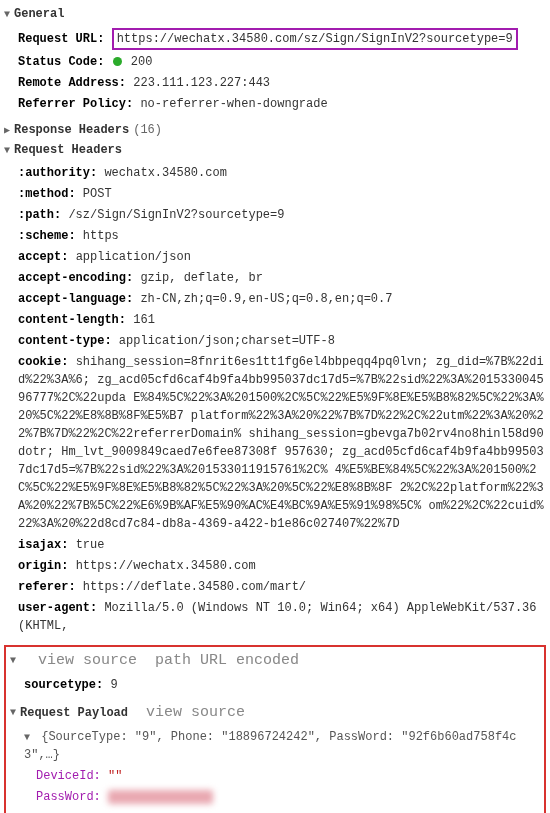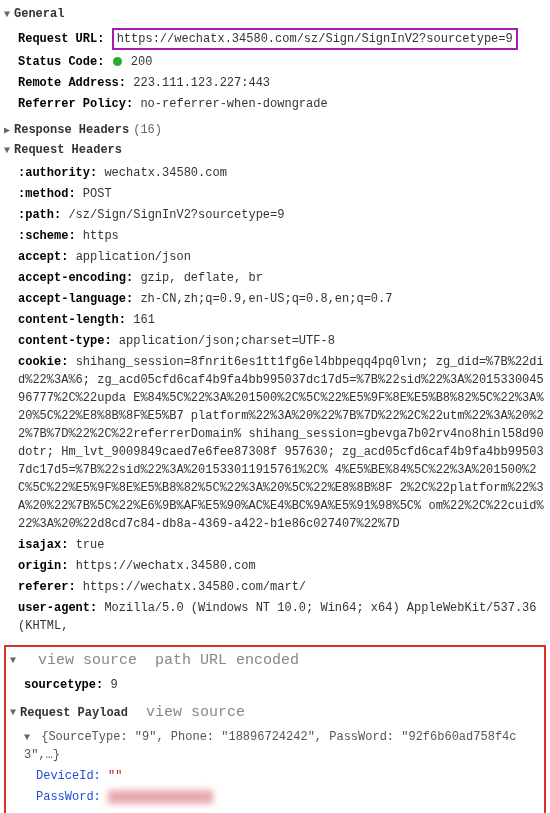--- a/index.html
+++ b/index.html
@@ -80,21 +80,21 @@
     .payload-obj {
       padding-left: 12px;
     }
     .payload-arrow {
       color: #666;
       font-size: 10px;
       display: inline-block;
       width: 10px;
     }
     .payload-key {
-      color: #1d4ed8;
+      color: #a21caf;
     }
     .payload-str {
       color: #c02020;
     }
     .payload-summary {
       color: #555;
     }
     .blurred {
       filter: blur(3px);
       background: #e9a8b1;
@@ -146,21 +146,21 @@
   <div class="row"><span class="key">:path:</span> <span class="value">/sz/Sign/SignInV2?sourcetype=9</span></div>
   <div class="row"><span class="key">:scheme:</span> <span class="value">https</span></div>
   <div class="row"><span class="key">accept:</span> <span class="value">application/json</span></div>
   <div class="row"><span class="key">accept-encoding:</span> <span class="value">gzip, deflate, br</span></div>
   <div class="row"><span class="key">accept-language:</span> <span class="value">zh-CN,zh;q=0.9,en-US;q=0.8,en;q=0.7</span></div>
   <div class="row"><span class="key">content-length:</span> <span class="value">161</span></div>
   <div class="row"><span class="key">content-type:</span> <span class="value">application/json;charset=UTF-8</span></div>
   <div class="row"><span class="key">cookie:</span> <span class="value">shihang_session=8fnrit6es1tt1fg6el4bbpeqq4pq0lvn; zg_did=%7B%22did%22%3A%6; zg_acd05cfd6caf4b9fa4bb995037dc17d5=%7B%22sid%22%3A%201533004596777%2C%22upda E%84%5C%22%3A%201500%2C%5C%22%E5%9F%8E%E5%B8%82%5C%22%3A%20%5C%22%E8%8B%8F%E5%B7 platform%22%3A%20%22%7B%7D%22%2C%22utm%22%3A%20%22%7B%7D%22%2C%22referrerDomain% shihang_session=gbevga7b02rv4no8hinl58d90dotr; Hm_lvt_9009849caed7e6fee87308f 957630; zg_acd05cfd6caf4b9fa4bb995037dc17d5=%7B%22sid%22%3A%201533011915761%2C% 4%E5%BE%84%5C%22%3A%201500%2C%5C%22%E5%9F%8E%E5%B8%82%5C%22%3A%20%5C%22%E8%8B%8F 2%2C%22platform%22%3A%20%22%7B%5C%22%E6%9B%AF%E5%90%AC%E4%BC%9A%E5%91%98%5C% om%22%2C%22cuid%22%3A%20%22d8cd7c84-db8a-4369-a422-b1e86c027407%22%7D</span></div>
   <div class="row"><span class="key">isajax:</span> <span class="value">true</span></div>
   <div class="row"><span class="key">origin:</span> <span class="value">https://wechatx.34580.com</span></div>
-  <div class="row"><span class="key">referer:</span> <span class="value">https://wechatx.34580.com/mart/</span></div>
+  <div class="row"><span class="key">referer:</span> <span class="value">https://deflate.34580.com/mart/</span></div>
   <div class="row"><span class="key">user-agent:</span> <span class="value">Mozilla/5.0 (Windows NT 10.0; Win64; x64) AppleWebKit/537.36 (KHTML,</span></div>
 </div>
 
 <div class="box-red">
 
   <div class="section-header">
     <span class="arrow">▼</span>
     <span class="link-btn">view source</span>
     <span class="link-btn">path URL encoded</span>
   </div>

